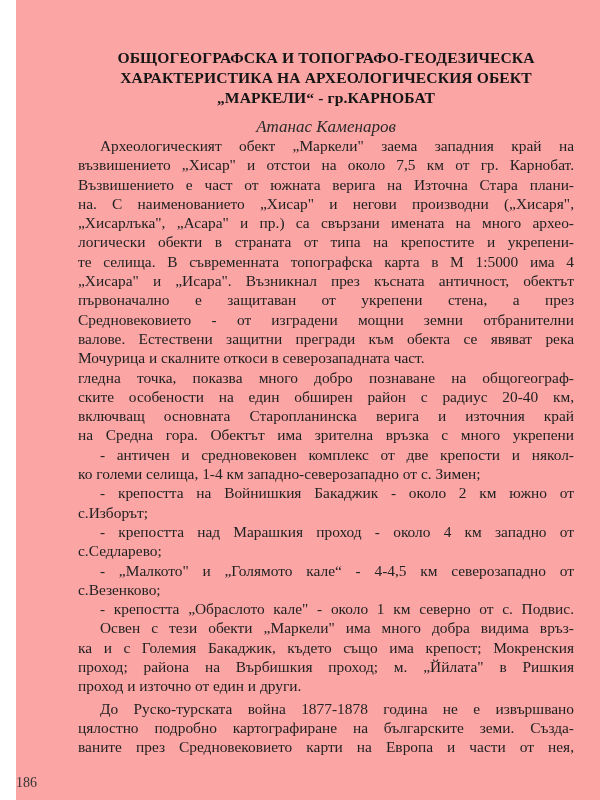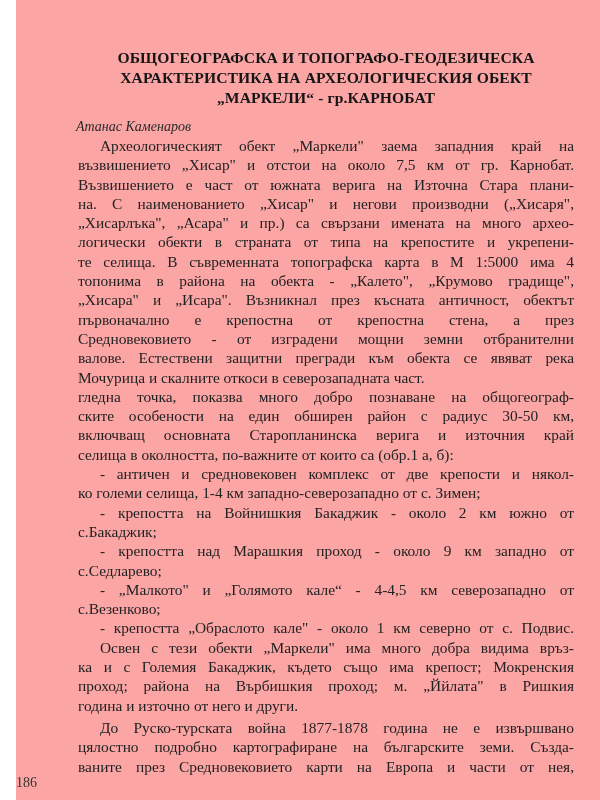--- a/index.html
+++ b/index.html
@@ -38,23 +38,23 @@
       line-height: 20px;
       letter-spacing: 0.1px;
       color: #151515;
       margin: 0;
     }
     .title .tline { display: block; white-space: nowrap; }
     .author {
       position: absolute;
       left: 60px; top: 117px;
       width: 500px;
-      text-align: left;
+      text-align: center;
       font-style: italic;
-      font-size: 14px;
+      font-size: 17px;
       line-height: 19px;
       color: #2a2a2a;
     }
     .body-text {
       position: absolute;
       left: 62px; top: 136px;
       width: 496px;
       font-size: 15.4px;
       line-height: 19.3px;
       color: #222;
@@ -95,60 +95,59 @@
   <div class="body-text">
 
     <div>
       <span class="line indent">Археологическият обект „Маркели" заема западния край на</span>
       <span class="line">възвишението „Хисар" и отстои на около 7,5 км от гр. Карнобат.</span>
       <span class="line">Възвишението е част от южната верига на Източна Стара плани-</span>
       <span class="line">на. С наименованието „Хисар" и негови производни („Хисаря",</span>
       <span class="line">„Хисарлъка", „Асара" и пр.) са свързани имената на много археo-</span>
       <span class="line">логически обекти в страната от типа на крепостите и укрепени-</span>
       <span class="line">те селища. В съвременната топографска карта в М 1:5000 има 4</span>
-      <span class="line">топонима в района на обекта - „Калето", „Крумово градище",</span>
       <span class="line">„Хисара" и „Исара". Възникнал през късната античност, обектът</span>
-      <span class="line">първоначално е крепостна от крепостна стена, а през</span>
+      <span class="line">първоначално е защитаван от укрепени стена, а през</span>
       <span class="line">Средновековието - от изградени мощни земни отбранителни</span>
       <span class="line">валове. Естествени защитни прегради към обекта се явяват река</span>
       <span class="line last">Мочурица и скалните откоси в северозападната част.</span>
     </div>
 
     <div>
       <span class="line">гледна точка, показва много добро познаване на общогеограф-</span>
-      <span class="line">ските особености на един обширен район с радиус 30-50 км,</span>
+      <span class="line">ските особености на един обширен район с радиус 20-40 км,</span>
       <span class="line">включващ основната Старопланинска верига и източния край</span>
-      <span class="line last">селища в околността, по-важните от които са (обр.1 а, б):</span>
+      <span class="line">на Средна гора. Обектът има зрителна връзка с много укрепени</span>
     </div>
 
     <div>
       <span class="line indent">- античен и средновековен комплекс от две крепости и някол-</span>
       <span class="line last">ко големи селища, 1-4 км западно-северозападно от с. Зимен;</span>
     </div>
     <div>
       <span class="line indent">- крепостта на Войнишкия Бакаджик - около 2 км южно от</span>
-      <span class="line last">с.Бакаджик;</span>
+      <span class="line last">с.Изборът;</span>
     </div>
     <div>
-      <span class="line indent">- крепостта над Марашкия проход - около 9 км западно от</span>
+      <span class="line indent">- крепостта над Марашкия проход - около 4 км западно от</span>
       <span class="line last">с.Седларево;</span>
     </div>
     <div>
       <span class="line indent">- „Малкото" и „Голямото кале“ - 4-4,5 км северозападно от</span>
       <span class="line last">с.Везенково;</span>
     </div>
     <div>
       <span class="line indent">- крепостта „Обраслото кале" - около 1 км северно от с. Подвис.</span>
     </div>
 
     <div>
       <span class="line indent">Освен с тези обекти „Маркели" има много добра видима връз-</span>
       <span class="line">ка и с Големия Бакаджик, където също има крепост; Мокренския</span>
       <span class="line">проход; района на Върбишкия проход; м. „Ййлата" в Ришкия</span>
-      <span class="line last">година и източно от него и други.</span>
+      <span class="line last">проход и източно от един и други.</span>
     </div>
 
     <span class="gap"></span>
 
     <div>
       <span class="line indent">До Руско-турската война 1877-1878 година не е извършвано</span>
       <span class="line">цялостно подробно картографиране на българските земи. Създа-</span>
       <span class="line">ваните през Средновековието карти на Европа и части от нея,</span>
     </div>
   </div>

